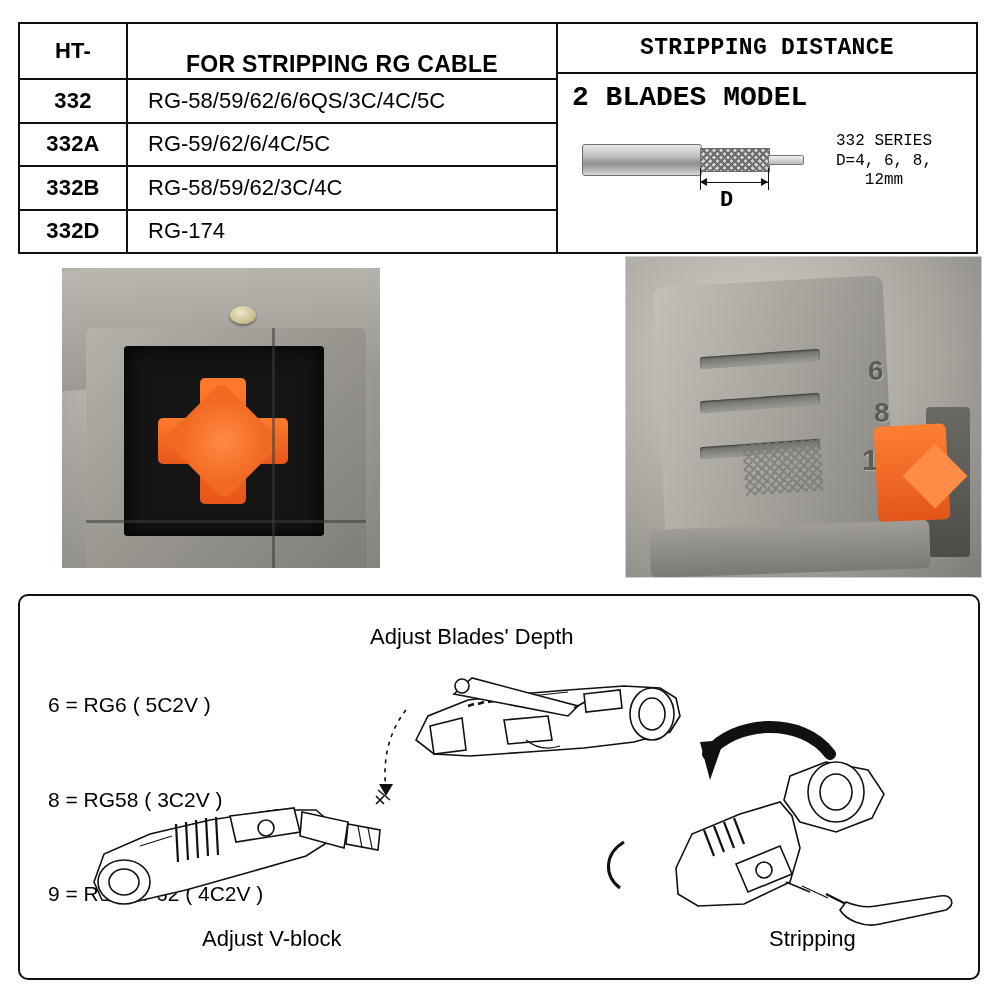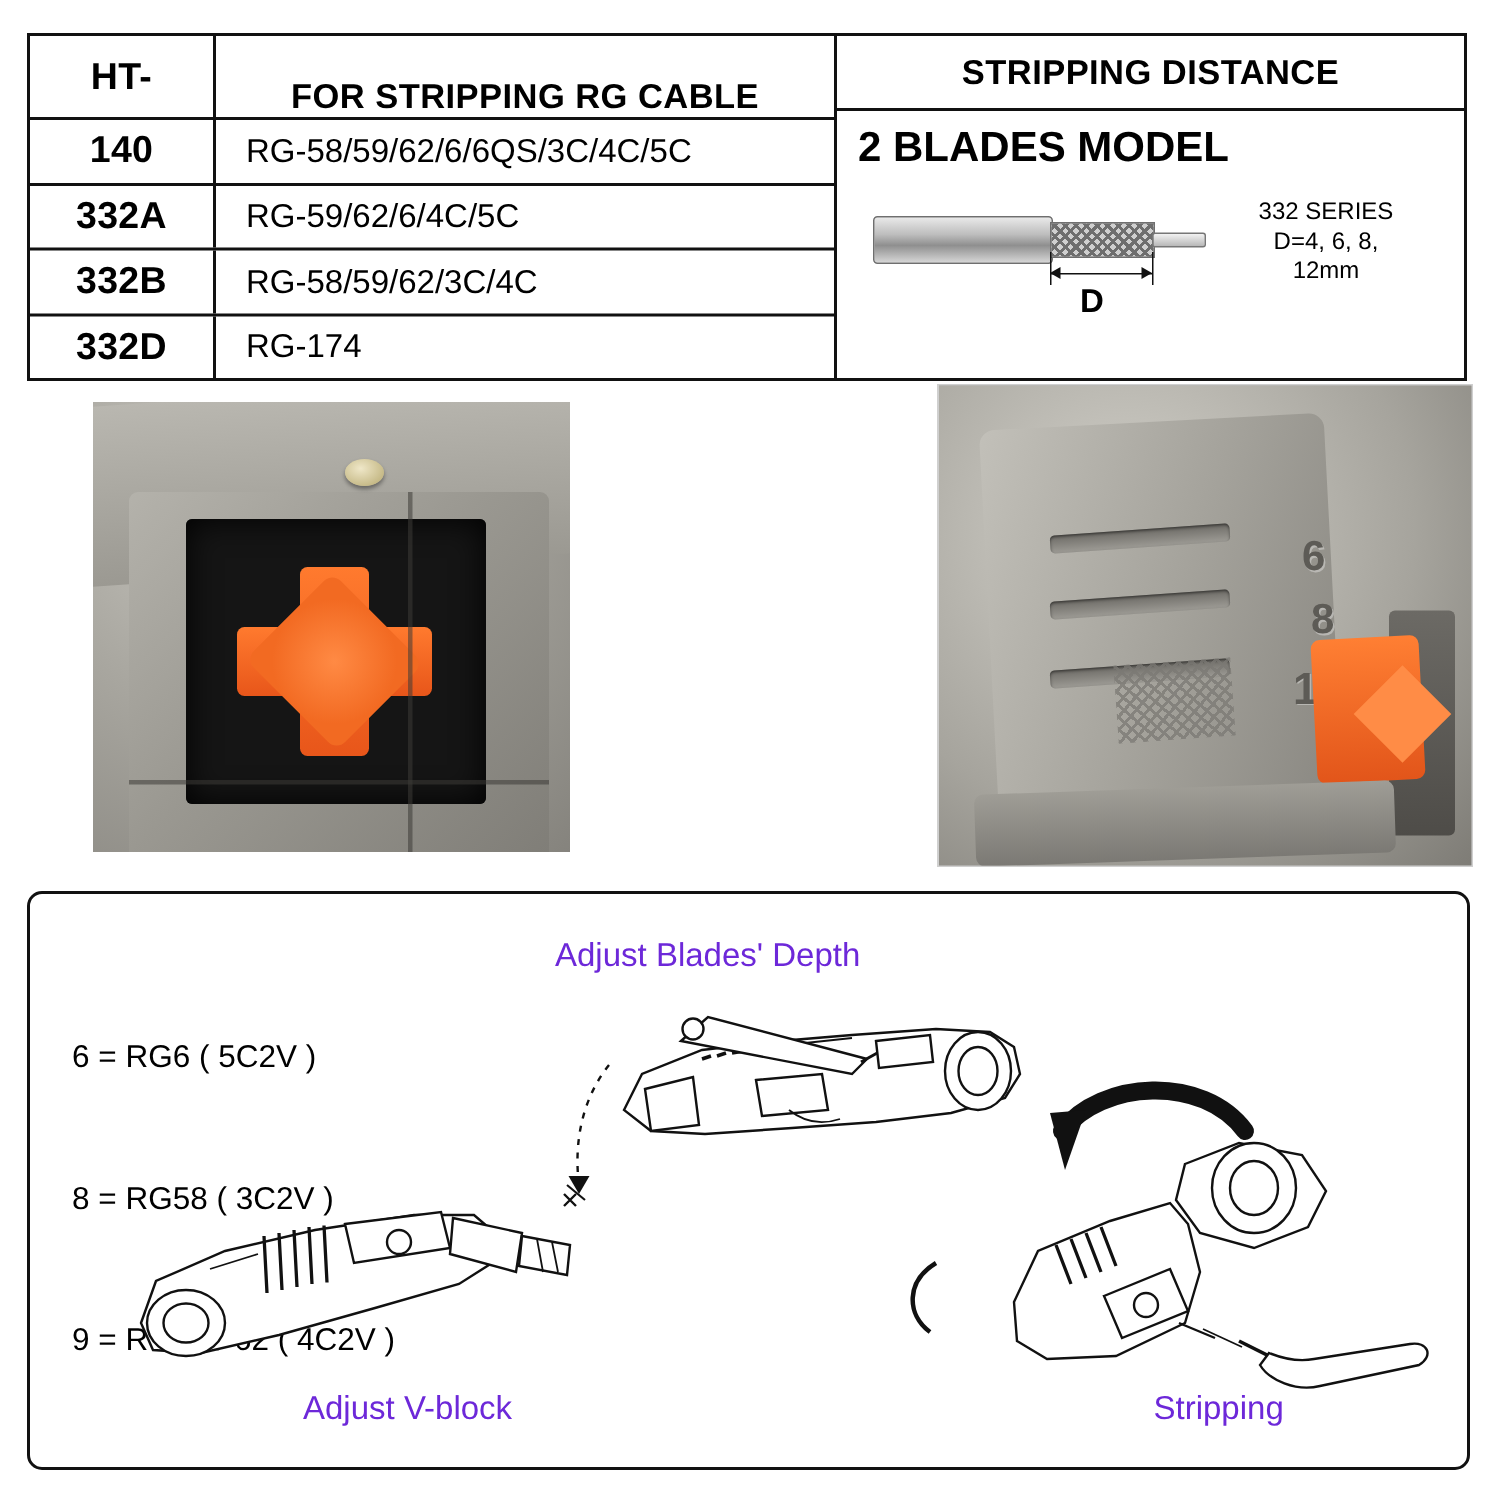--- a/index.html
+++ b/index.html
@@ -40,28 +40,28 @@
     flex-direction: column;
   }
   .spec-row {
     display: flex;
     flex: 1 1 0;
     border-bottom: 2px solid #111;
     box-sizing: border-box;
   }
   .spec-row:last-child { border-bottom: none; }
   .spec-c1 {
-    width: 124px;
+    width: 108px;
     box-sizing: border-box;
     border-right: 2px solid #111;
     display: flex;
     align-items: center;
     justify-content: center;
     font-weight: bold;
-    font-size: 25px;
+    font-size: 22px;
     letter-spacing: .2px;
   }
   .spec-c2 {
     flex: 1;
     box-sizing: border-box;
     display: flex;
     align-items: center;
     padding-left: 20px;
     font-size: 22px;
   }
@@ -71,20 +71,21 @@
     justify-content: center;
     padding-left: 0;
     letter-spacing: .3px;
     margin-top: 27px;
   }
 
   .spec-right {
     flex: 1;
     position: relative;
     box-sizing: border-box;
+    font-family: Liberation Mono, monospace;
   }
   .sd-title {
     position: absolute;
     top: 0;
     left: 0;
     right: 0;
     height: 48px;
     line-height: 48px;
     text-align: center;
     font-weight: bold;
@@ -364,21 +365,21 @@
     left: 28px;
     top: 30px;
     font-size: 21px;
     line-height: 1.5;
     white-space: pre;
   }
   .legend div { white-space: pre; }
   .cap {
     position: absolute;
     font-size: 21px;
-    color: #6d28d9;
+    color: #000000;
   }
   .cap-blades { left: 350px; top: 28px; font-size: 22px; }
   .cap-vblock { left: 182px; top: 330px; font-size: 22px; }
   .cap-strip { left: 730px; top: 330px; font-size: 22px; margin-left: 19px; }
 
   .dgr { position: absolute; }
   .dgr svg { display: block; }
 </style>
 </head>
 <body>
@@ -388,21 +389,21 @@
   <div class="spec-table">
 
     <div class="spec-left">
 
       <div class="spec-row head">
         <div class="spec-c1">HT-</div>
         <div class="spec-c2">FOR STRIPPING RG CABLE</div>
       </div>
 
       <div class="spec-row">
-        <div class="spec-c1">140</div>
+        <div class="spec-c1">332</div>
         <div class="spec-c2">RG-58/59/62/6/6QS/3C/4C/5C</div>
       </div>
 
       <div class="spec-row">
         <div class="spec-c1">332A</div>
         <div class="spec-c2">RG-59/62/6/4C/5C</div>
       </div>
 
       <div class="spec-row">
         <div class="spec-c1">332B</div>

